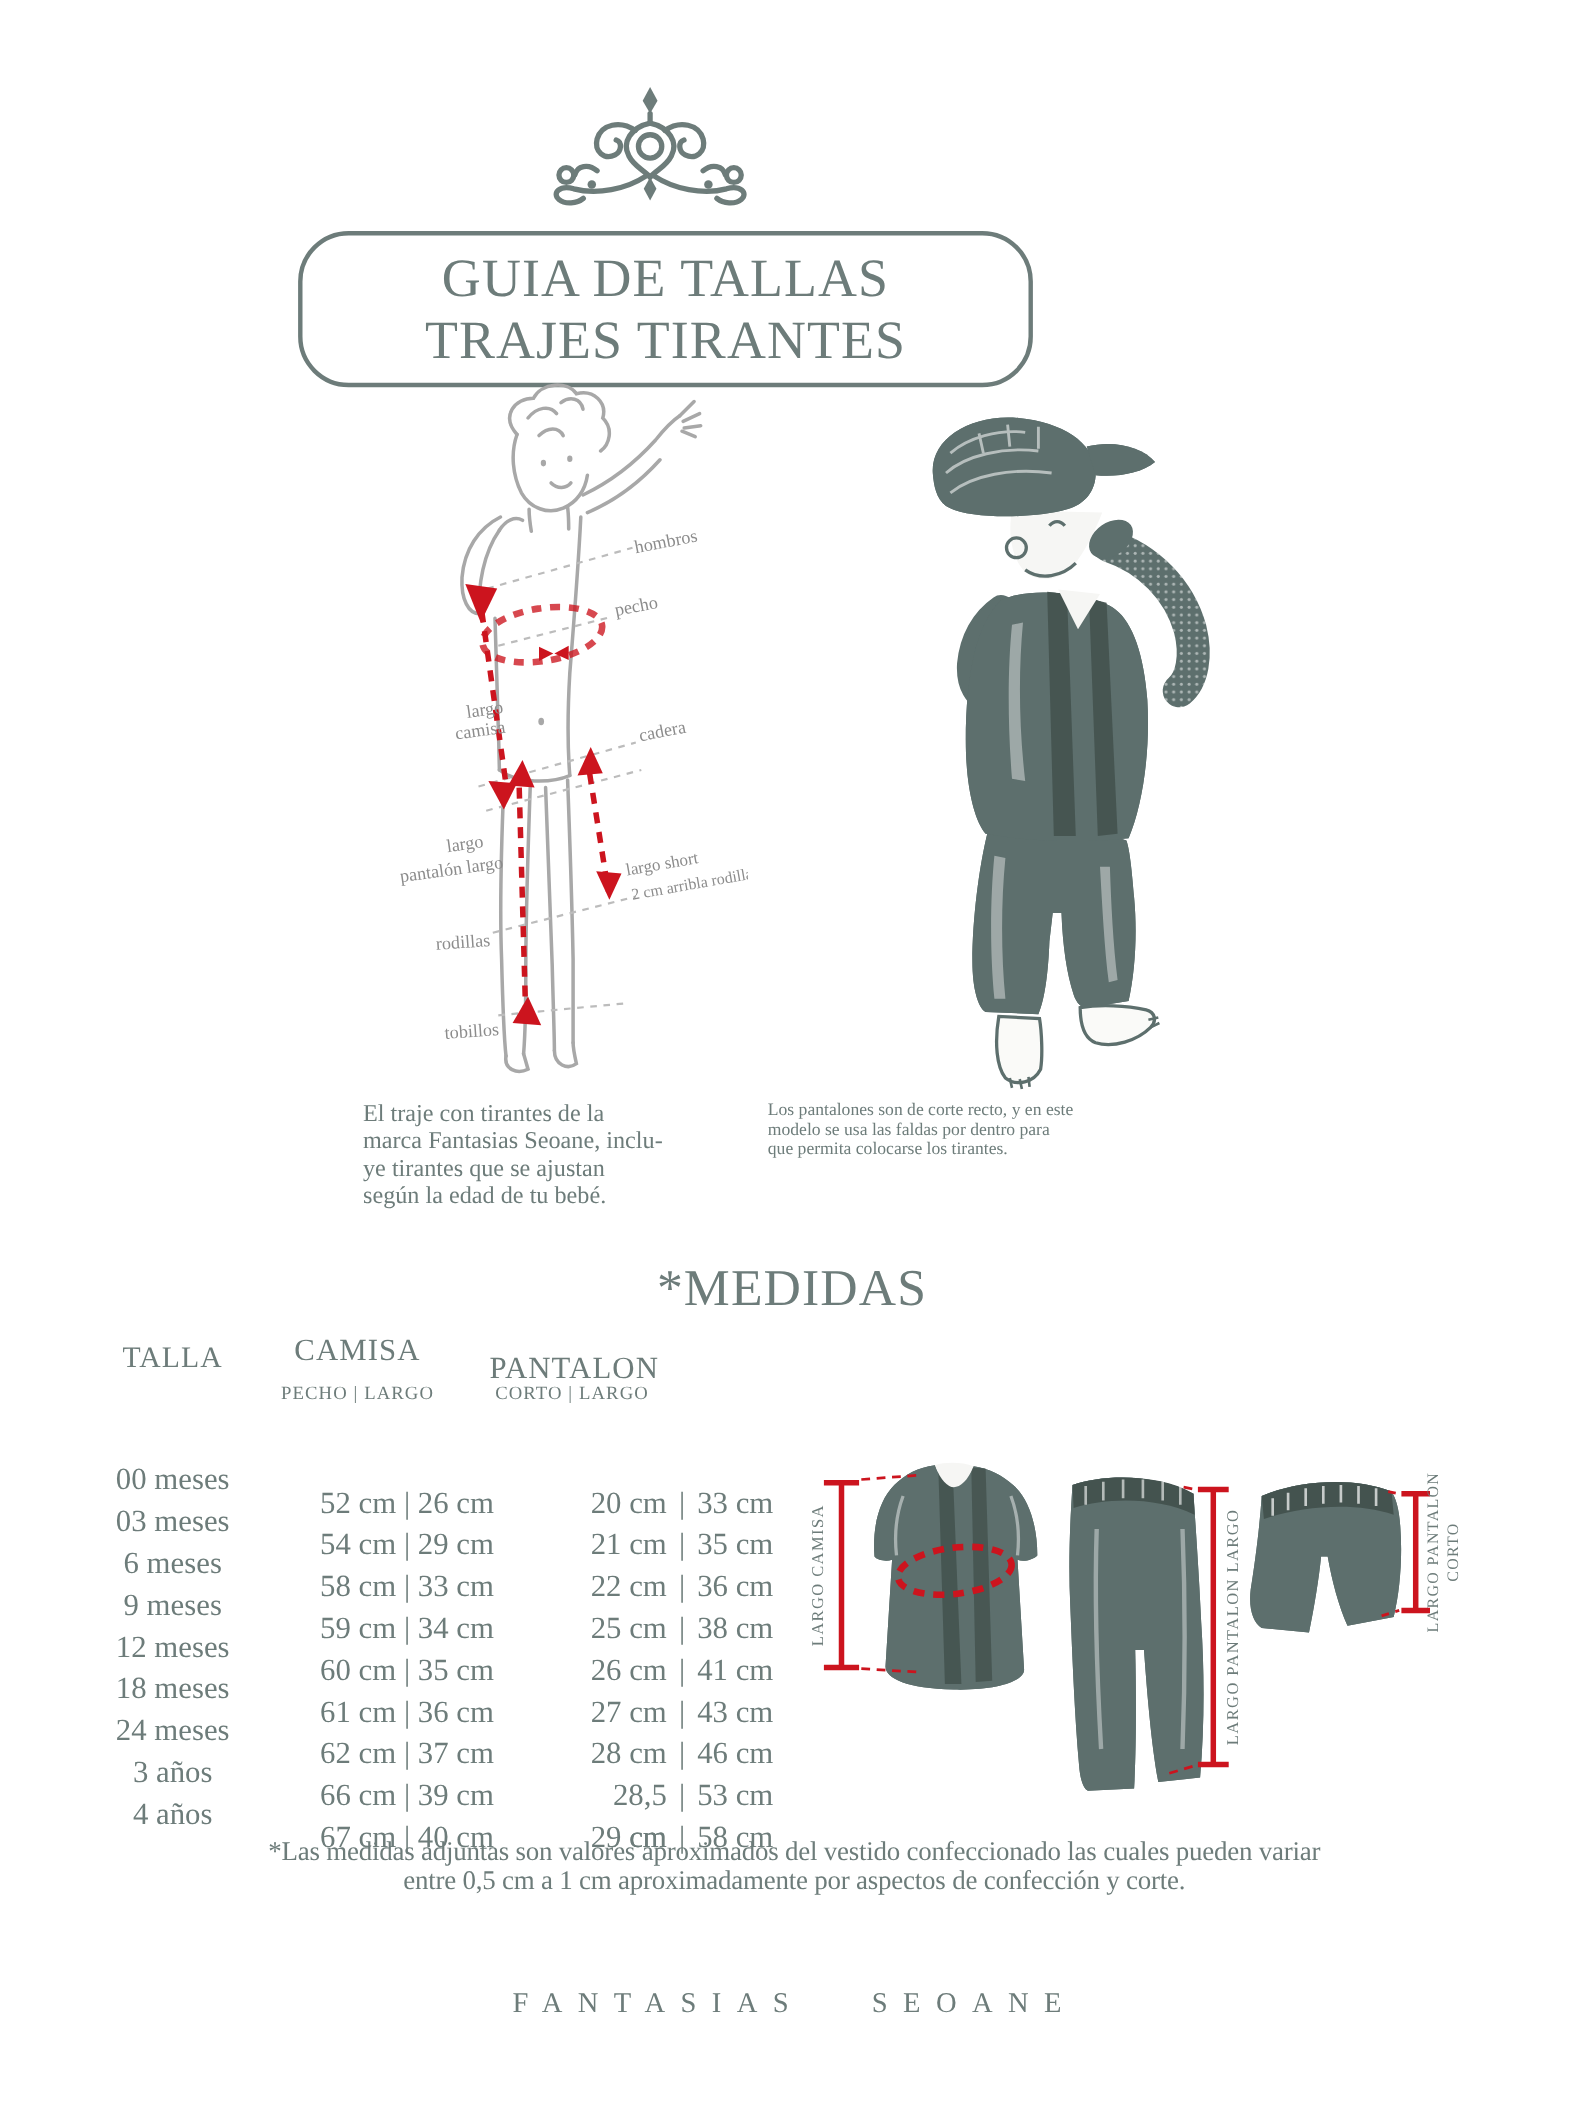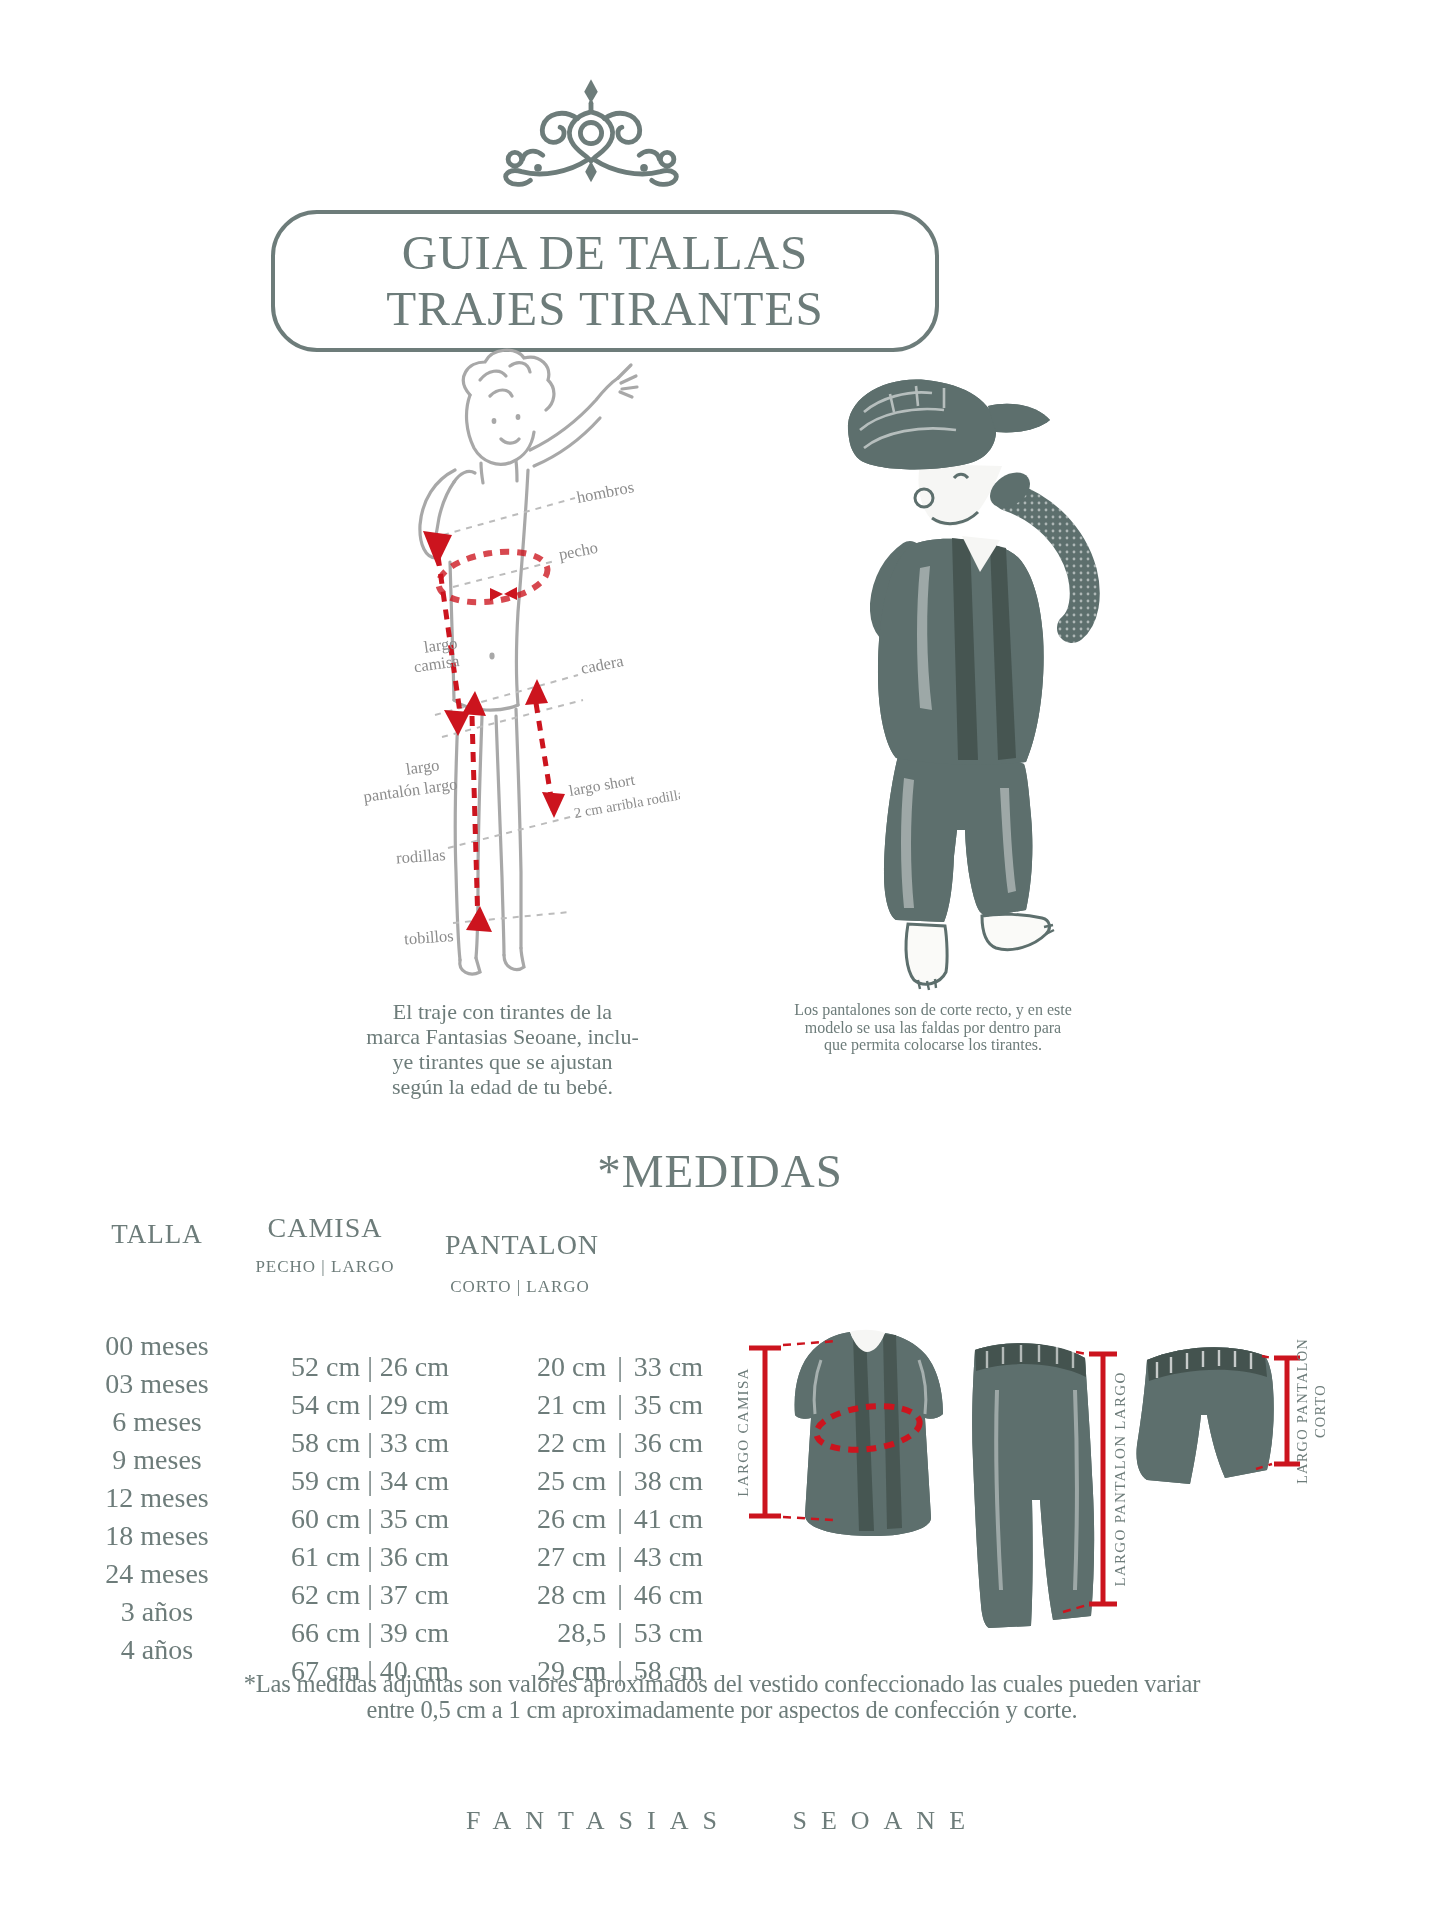--- a/index.html
+++ b/index.html
@@ -16,32 +16,32 @@
   .title-box{
     left:271px;top:210px;width:668px;height:142px;
     border:4px solid #6d7c7a;border-radius:46px;
     display:flex;flex-direction:column;justify-content:center;align-items:center;
     box-sizing:border-box;
   }
   .title-line{font-size:49px;line-height:56px;letter-spacing:1px;color:#6d7c7a;white-space:nowrap;}
   
   .fig-left{left:320px;top:300px;width:360px;height:700px;}
   .fig-right{left:820px;top:368px;width:340px;height:628px;}
-  .caption{color:#6d7c7a;text-align:center;white-space:pre-line;}
+  .caption{color:#6d7c7a;text-align:left;white-space:pre-line;}
   .caption-left{left:330px;top:1000px;width:345px;font-size:22px;line-height:1.13;}
   .caption-right{left:698px;top:1001px;width:470px;font-size:16px;line-height:1.10;}
   
   .medidas-heading{left:520px;top:1144px;width:400px;text-align:center;font-size:47px;letter-spacing:1px;}
   .medidas-table{left:100px;top:1205px;width:660px;height:460px;}
   .medidas-table > div{position:absolute;}
   .h-talla{left:0;top:14px;width:114px;text-align:center;font-size:27px;letter-spacing:1px;}
   .h-camisa{left:155px;top:7px;width:140px;text-align:center;font-size:28px;letter-spacing:1px;}
   .h-camisa-sub{left:148px;top:52px;width:154px;text-align:center;font-size:17px;letter-spacing:1px;}
   .h-pantalon{left:345px;top:24px;width:150px;text-align:left;font-size:28px;letter-spacing:1px;}
-  .h-pant-sub{left:348px;top:52px;width:144px;text-align:center;font-size:17px;letter-spacing:1px;margin-top:20px;}
+  .h-pant-sub{left:348px;top:52px;width:144px;text-align:center;font-size:17px;letter-spacing:1px;}
   .rows{left:0;top:122px;width:660px;}
   .t-row{display:flex;height:38px;line-height:38px;font-size:28px;color:#6d7c7a;gap:44px;}
   .c-talla{width:114px;text-align:center;}
   .c-group{display:inline-flex;justify-content:center;margin-top:21px;}
   .c-camisa{margin-left:14px;width:196px;}
   .c-pant{margin-left:12px;width:188px;}
   .v1{width:76px;text-align:right;}
   .v2{width:76px;text-align:left;}
   .bar{padding:0 7px;}
   .c-pant .bar{padding:0 11px;}

